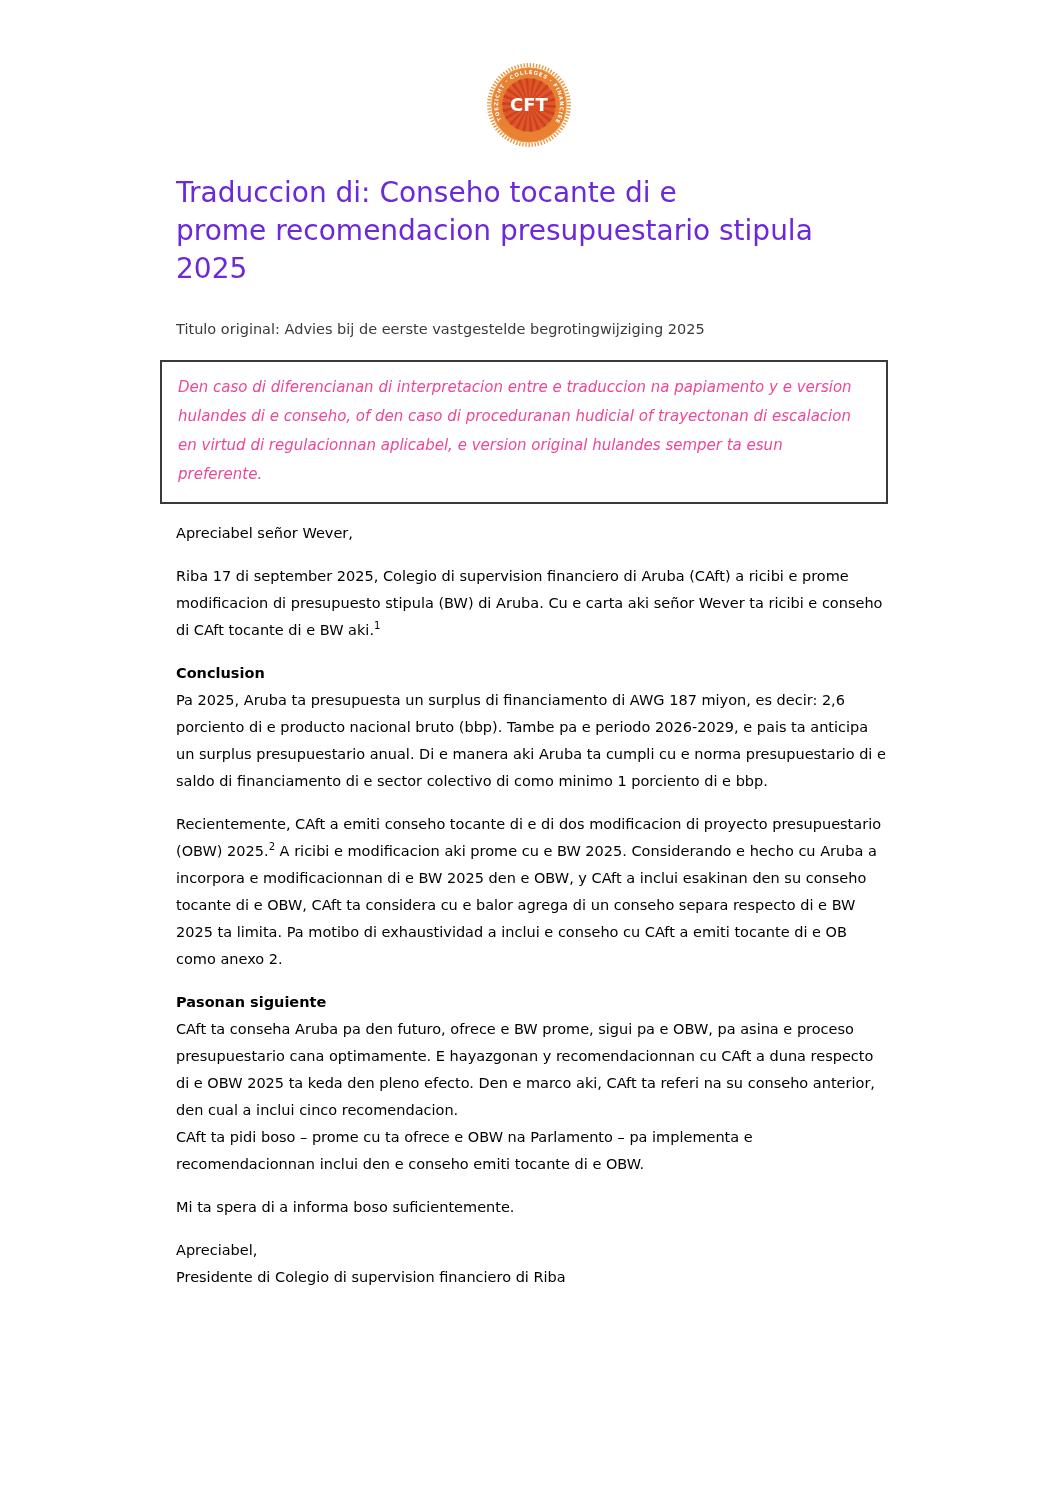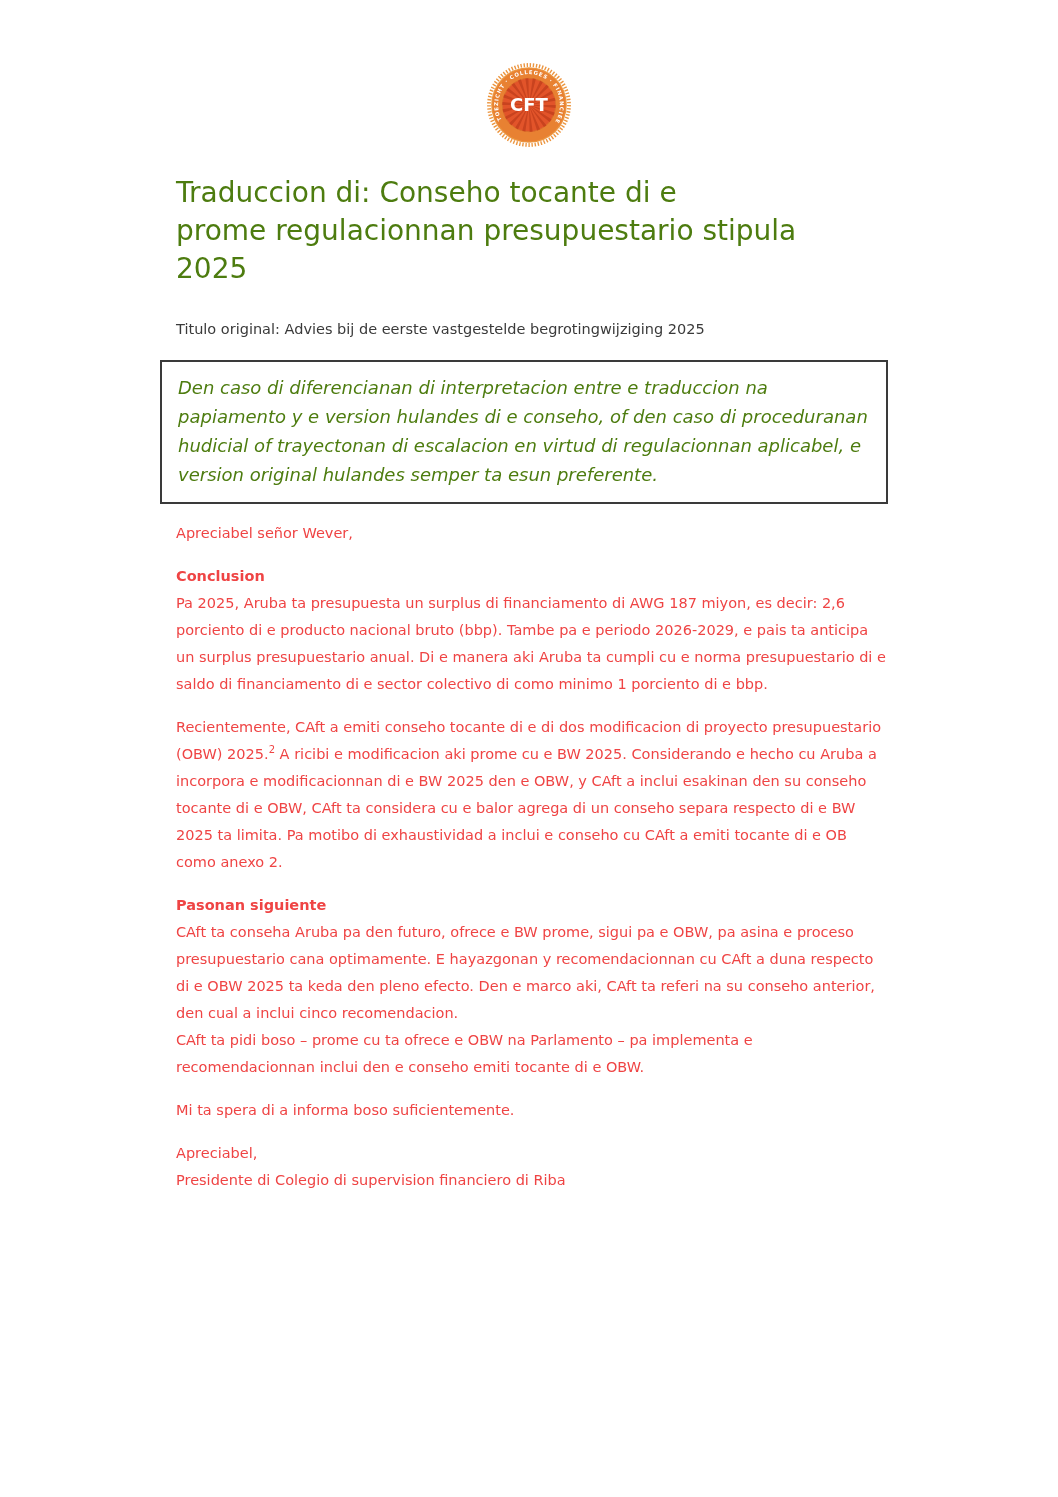--- a/index.html
+++ b/index.html
@@ -19,44 +19,44 @@
     justify-content: center;
   }
   .logo-wrap svg { display: block; }
 
   .title {
     margin: 26px 0 0 176px;
     width: 730px;
     font-size: 28px;
     line-height: 38px;
     font-weight: 400;
-    color: #4d7c0f;
+    color: #6d28d9;
   }
   .subtitle {
     margin: 31px 0 7px 176px;
     font-size: 14.5px;
     line-height: 20px;
     color: #3a3a3a;
   }
   .disclaimer-box {
     margin: 21px 0 0 160px;
     width: 692px;
     border: 2px solid #3a3a3a;
     padding: 11px 16px 13px 16px;
     font-style: italic;
-    font-size: 18px;
+    font-size: 15px;
     line-height: 29px;
-    color: #4d7c0f;
+    color: #ec4899;
   }
   .letter {
     margin-left: 176px;
     width: 712px;
     font-size: 14.5px;
     line-height: 27px;
-    color: #ef4444;
+    color: #000000;
   }
   .salutation { margin-top: 47px; }
   .letter p { margin: 16px 0 0 0; }
   .heading { font-weight: bold; }
   sup.fn {
     font-size: 10px;
     line-height: 0;
     vertical-align: super;
   }
   .signature { margin-top: 20px; }
@@ -86,32 +86,33 @@
       <text font-size="6.2" font-weight="bold" fill="#FFFFFF" letter-spacing="1">
         <textPath href="#ringpath" startOffset="4">TOEZICHT · COLLEGES · FINANCIEEL</textPath>
       </text>
 
       <text x="50" y="57.5" text-anchor="middle" font-size="21" font-weight="bold" fill="#FFFFFF">CFT</text>
     </svg>
   </div>
 
   <h1 class="title">
     <span>Traduccion di: Conseho tocante di e</span><br>
-    <span>prome regulacionnan presupuestario stipula</span><br>
+    <span>prome recomendacion presupuestario stipula</span><br>
     <span>2025</span>
   </h1>
 
   <div class="subtitle">Titulo original: Advies bij de eerste vastgestelde begrotingwijziging 2025</div>
 
   <div class="disclaimer-box">Den caso di diferencianan di interpretacion entre e traduccion na papiamento y e version hulandes di e conseho, of den caso di proceduranan hudicial of trayectonan di escalacion en virtud di regulacionnan aplicabel, e version original hulandes semper ta esun preferente.</div>
 
   <div class="letter">
 
     <p class="salutation">Apreciabel señor Wever,</p>
 
+    <p><span>Riba 17 di september 2025, Colegio di supervision financiero di Aruba (CAft) a ricibi e prome modificacion di presupuesto stipula (BW) di Aruba. Cu e carta aki señor Wever ta ricibi e conseho di CAft tocante di e BW aki.</span><sup class="fn">1</sup></p>
 
     <p>
       <span class="heading">Conclusion</span><br>
       <span>Pa 2025, Aruba ta presupuesta un surplus di financiamento di AWG 187 miyon, es decir: 2,6 porciento di e producto nacional bruto (bbp). Tambe pa e periodo 2026-2029, e pais ta anticipa un surplus presupuestario anual. Di e manera aki Aruba ta cumpli cu e norma presupuestario di e saldo di financiamento di e sector colectivo di como minimo 1 porciento di e bbp.</span>
     </p>
 
     <p><span>Recientemente, CAft a emiti conseho tocante di e di dos modificacion di proyecto presupuestario (OBW) 2025.</span><sup class="fn">2</sup><span> A ricibi e modificacion aki prome cu e BW 2025. Considerando e hecho cu Aruba a incorpora e modificacionnan di e BW 2025 den e OBW, y CAft a inclui esakinan den su conseho tocante di e OBW, CAft ta considera cu e balor agrega di un conseho separa respecto di e BW 2025 ta limita. Pa motibo di exhaustividad a inclui e conseho cu CAft a emiti tocante di e OB como anexo 2.</span></p>
 
     <p>
       <span class="heading">Pasonan siguiente</span><br>

